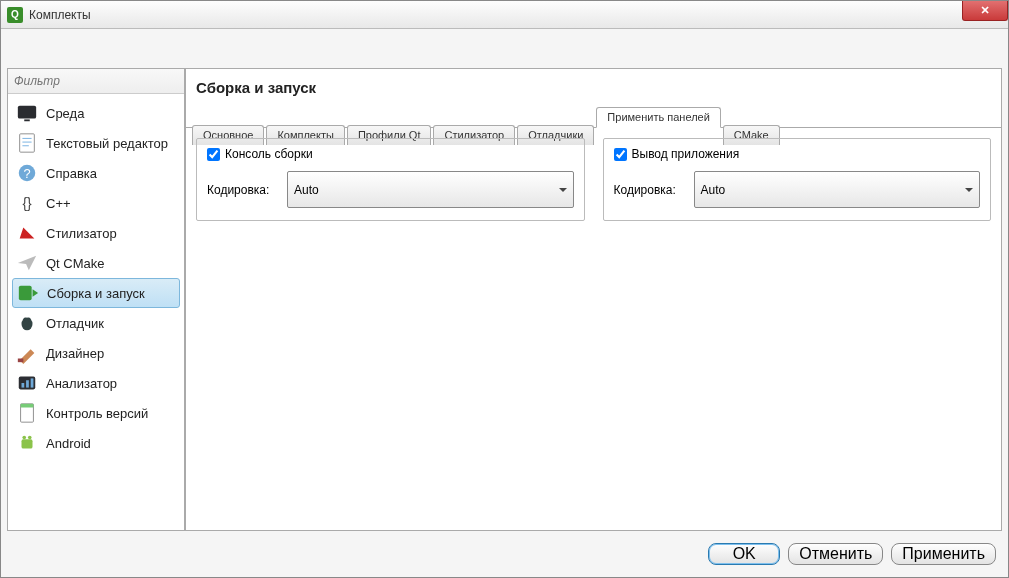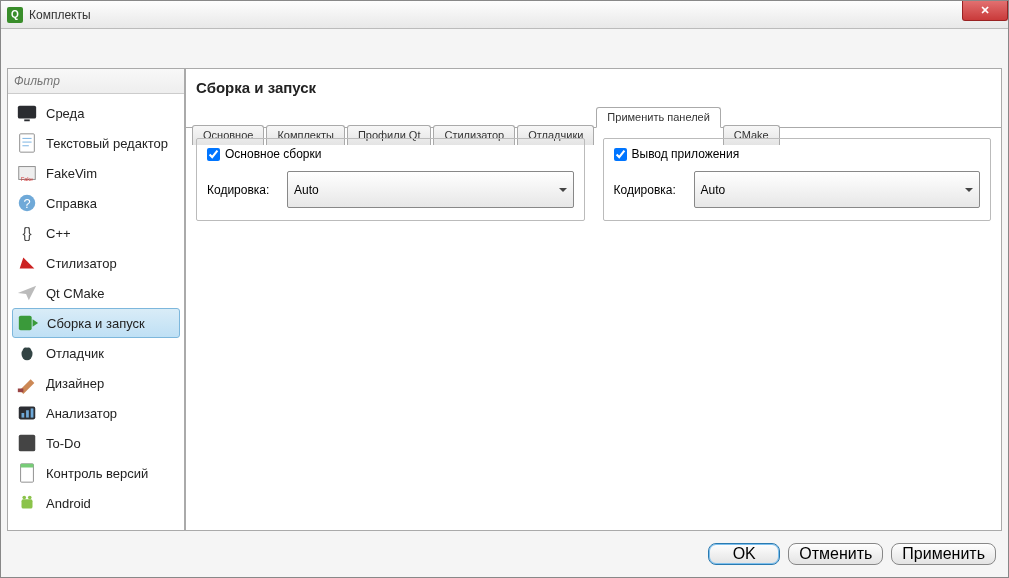--- a/index.html
+++ b/index.html
@@ -229,29 +229,20 @@
                   <line x1="7" y1="7" x2="17" y2="7" stroke="#72aee0"></line>
                   <line x1="7" y1="11" x2="17" y2="11" stroke="#72aee0"></line>
                   <line x1="7" y1="15" x2="14" y2="15" stroke="#72aee0"></line>
                 </svg>
             </span>
             <span class="side-label">Текстовый редактор</span>
           </div>
           <div class="side-item">
             <span class="side-icon">
               <svg viewBox="0 0 24 24">
-                  <rect x="3" y="5" width="18" height="14" fill="#eee" stroke="#888"></rect>
-                  <text x="12" y="21" font-size="6" text-anchor="middle" fill="#c33">Fake</text>
-                </svg>
-            </span>
-            <span class="side-label">FakeVim</span>
-          </div>
-          <div class="side-item">
-            <span class="side-icon">
-              <svg viewBox="0 0 24 24">
                   <circle cx="12" cy="12" r="9" fill="#6fa9d8"></circle>
                   <text x="12" y="17" font-size="14" text-anchor="middle" fill="#fff">?</text>
                 </svg>
             </span>
             <span class="side-label">Справка</span>
           </div>
           <div class="side-item">
             <span class="side-icon">
               <svg viewBox="0 0 24 24">
                   <text x="12" y="17" font-size="15" text-anchor="middle" fill="#444">{}</text>
@@ -306,28 +297,20 @@
           <div class="side-item">
             <span class="side-icon">
               <svg viewBox="0 0 24 24">
                   <rect x="3" y="5" width="18" height="14" rx="2" fill="#2c2e33"></rect>
                   <rect x="6" y="12" width="3" height="5" fill="#6fa9d8"></rect>
                   <rect x="11" y="9" width="3" height="8" fill="#6fa9d8"></rect>
                   <rect x="16" y="7" width="3" height="10" fill="#6fa9d8"></rect>
                 </svg>
             </span>
             <span class="side-label">Анализатор</span>
-          </div>
-          <div class="side-item">
-            <span class="side-icon">
-              <svg viewBox="0 0 24 24">
-                  <rect x="3" y="3" width="18" height="18" rx="2" fill="#444"></rect>
-                </svg>
-            </span>
-            <span class="side-label">To-Do</span>
           </div>
           <div class="side-item">
             <span class="side-icon">
               <svg viewBox="0 0 24 24">
                   <rect x="5" y="2" width="14" height="20" rx="1" fill="#fff" stroke="#888"></rect>
                   <rect x="5" y="2" width="14" height="4" fill="#7c7"></rect>
                 </svg>
             </span>
             <span class="side-label">Контроль версий</span>
           </div>
@@ -352,21 +335,21 @@
           <div class="tab">Профили Qt</div>
           <div class="tab">Стилизатор</div>
           <div class="tab">Отладчики</div>
           <div class="tab active">Применить панелей</div>
           <div class="tab">CMake</div>
         </div>
         <div class="tab-body">
           <div class="group">
             <div class="group-check">
               <input type="checkbox" checked="" style="">
-              <label>Основное сборки</label>
+              <label>Консоль сборки</label>
             </div>
             <div class="field-row">
               <label>Кодировка:</label>
               <div class="select">
                 <span>Auto</span>
               </div>
             </div>
           </div>
           <div class="group">
             <div class="group-check">

